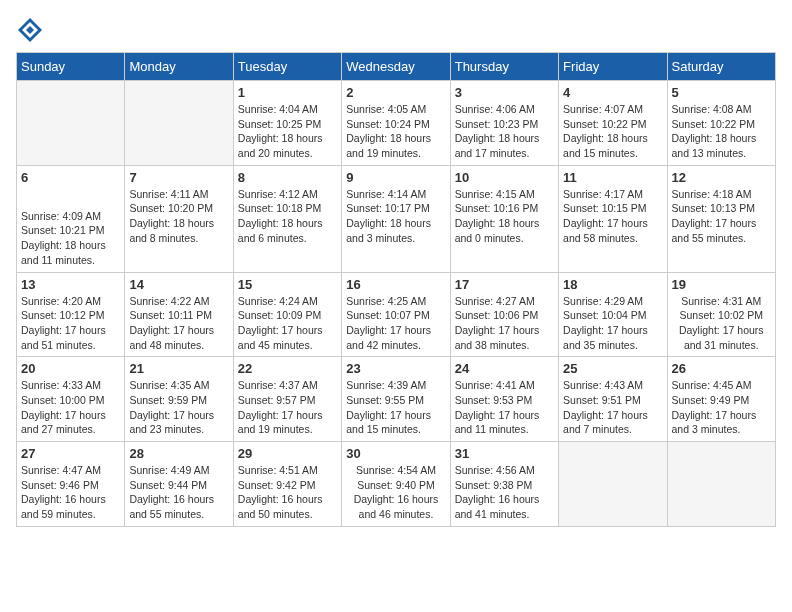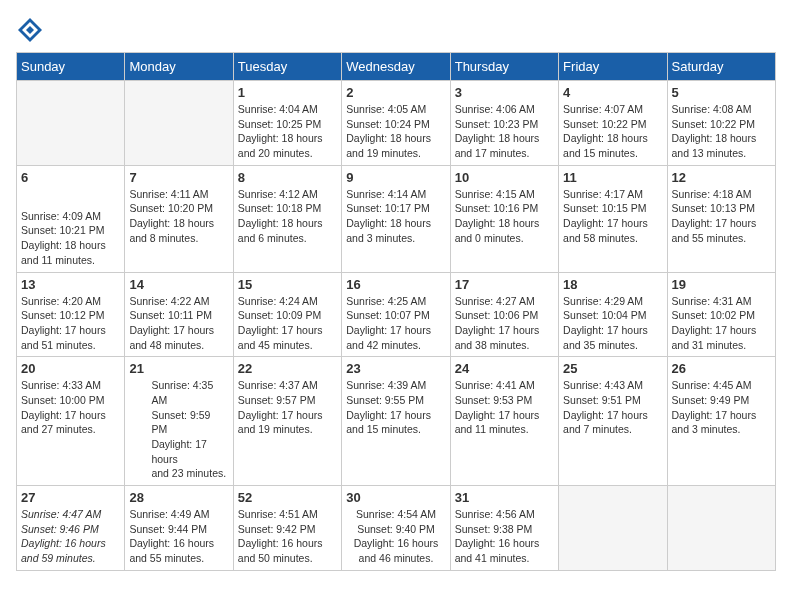--- a/index.html
+++ b/index.html
@@ -244,37 +244,37 @@
         </td>
         <td>
           <span class="day-number">18</span>
           <div class="day-info" style="white-space: pre-line;">Sunrise: 4:29 AM
 Sunset: 10:04 PM
 Daylight: 17 hours
 and 35 minutes.</div>
         </td>
         <td>
           <span class="day-number">19</span>
-          <div class="day-info" style="white-space: pre-line;">Sunrise: 4:31 AM
+          <div class="day-info" style="white-space: pre-line; text-align: center;">Sunrise: 4:31 AM
 Sunset: 10:02 PM
 Daylight: 17 hours
 and 31 minutes.</div>
         </td>
       </tr>
       <tr>
         <td>
           <span class="day-number">20</span>
           <div class="day-info" style="white-space: pre-line;">Sunrise: 4:33 AM
 Sunset: 10:00 PM
 Daylight: 17 hours
 and 27 minutes.</div>
         </td>
         <td>
           <span class="day-number">21</span>
-          <div class="day-info" style="white-space: pre-line; margin-left: 22px;">Sunrise: 4:35 AM
+          <div class="day-info" style="white-space: pre-line;">Sunrise: 4:35 AM
 Sunset: 9:59 PM
 Daylight: 17 hours
 and 23 minutes.</div>
         </td>
         <td>
           <span class="day-number">22</span>
           <div class="day-info" style="white-space: pre-line;">Sunrise: 4:37 AM
 Sunset: 9:57 PM
 Daylight: 17 hours
 and 19 minutes.</div>
@@ -304,34 +304,34 @@
           <span class="day-number">26</span>
           <div class="day-info" style="white-space: pre-line;">Sunrise: 4:45 AM
 Sunset: 9:49 PM
 Daylight: 17 hours
 and 3 minutes.</div>
         </td>
       </tr>
       <tr>
         <td>
           <span class="day-number">27</span>
-          <div class="day-info" style="white-space: pre-line; font-style: italic;">Sunrise: 4:47 AM
+          <div class="day-info" style="white-space: pre-line;">Sunrise: 4:47 AM
 Sunset: 9:46 PM
 Daylight: 16 hours
 and 59 minutes.</div>
         </td>
         <td>
           <span class="day-number">28</span>
           <div class="day-info" style="white-space: pre-line;">Sunrise: 4:49 AM
 Sunset: 9:44 PM
 Daylight: 16 hours
 and 55 minutes.</div>
         </td>
         <td>
-          <span class="day-number">52</span>
+          <span class="day-number">29</span>
           <div class="day-info" style="white-space: pre-line;">Sunrise: 4:51 AM
 Sunset: 9:42 PM
 Daylight: 16 hours
 and 50 minutes.</div>
         </td>
         <td>
           <span class="day-number">30</span>
           <div class="day-info" style="white-space: pre-line; text-align: center;">Sunrise: 4:54 AM
 Sunset: 9:40 PM
 Daylight: 16 hours

